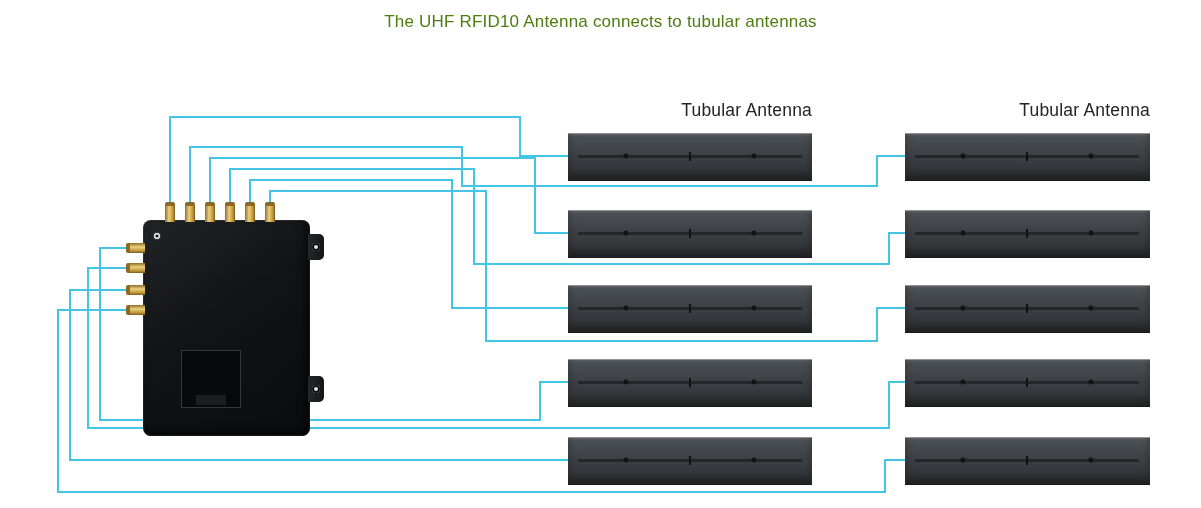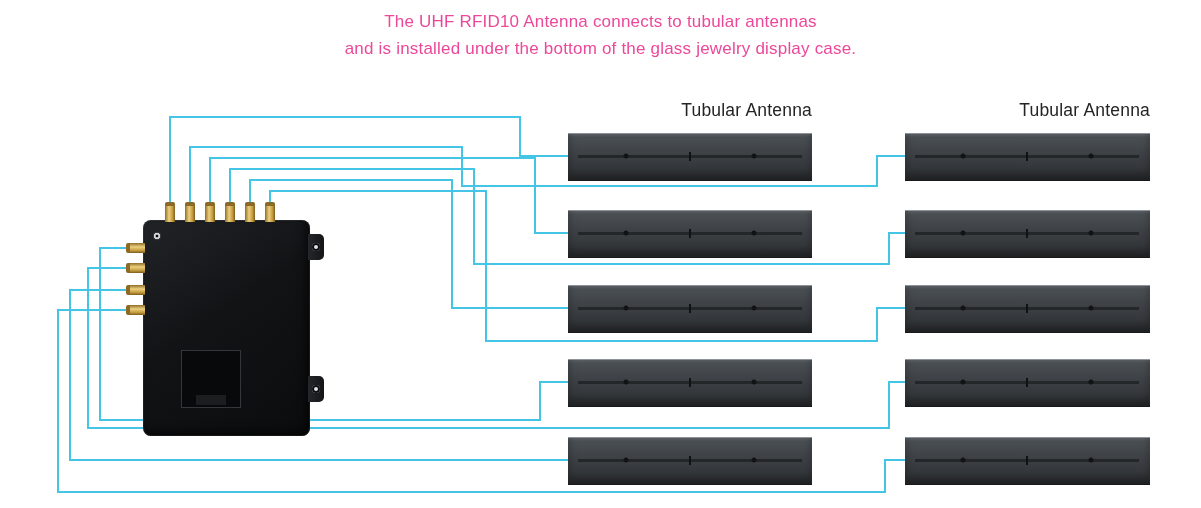--- a/index.html
+++ b/index.html
@@ -7,21 +7,21 @@
     position:relative;
     width:1201px;height:508px;
     background:#ffffff;
     font-family:"Liberation Sans", sans-serif;
     overflow:hidden;
   }
 
   
   .caption{
     position:absolute;top:8px;left:0;width:1201px;
-    text-align:center;color:#ec4899;font-size:17px;line-height:1.6;
+    text-align:center;color:#4d7c0f;font-size:17px;line-height:1.6;
     letter-spacing:.2px;
   }
 
   
   .col-label{
     position:absolute;top:100px;height:22px;
     text-align:right;color:#242426;font-size:17.5px;letter-spacing:.2px;
   }
   .col-label.left{left:568px;width:244px;}
   .col-label.right{left:905px;width:245px;}
@@ -91,21 +91,20 @@
   .antenna.r1{top:133px;} .antenna.r2{top:210px;} .antenna.r3{top:285px;}
   .antenna.r4{top:359px;} .antenna.r5{top:437px;}
 </style>
 </head>
 <body>
 
 <div class="canvas">
 
   <div class="caption">
     <div>The UHF RFID10 Antenna connects to tubular antennas</div>
-    <div>and is installed under the bottom of the glass jewelry display case.</div>
   </div>
 
   <svg class="wires" width="1201" height="508" viewBox="0 0 1201 508">
     <g fill="none" stroke-width="1.6" stroke-linejoin="miter" shape-rendering="crispEdges" stroke="#45c5e6">
       <path d="M170 207 V117 H520 V156 H568"></path>
       <path d="M190 207 V147 H462 V186 H877 V156 H905"></path>
       <path d="M210 207 V158 H535 V233 H568"></path>
       <path d="M230 207 V169 H474 V264 H889 V233 H905"></path>
       <path d="M250 207 V180 H452 V308 H568"></path>
       <path d="M270 207 V191 H486 V341 H877 V308 H905"></path>

